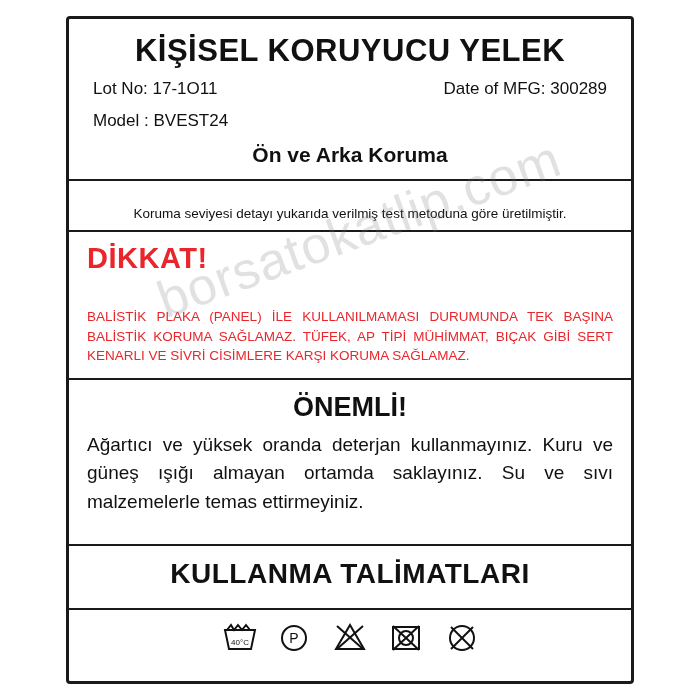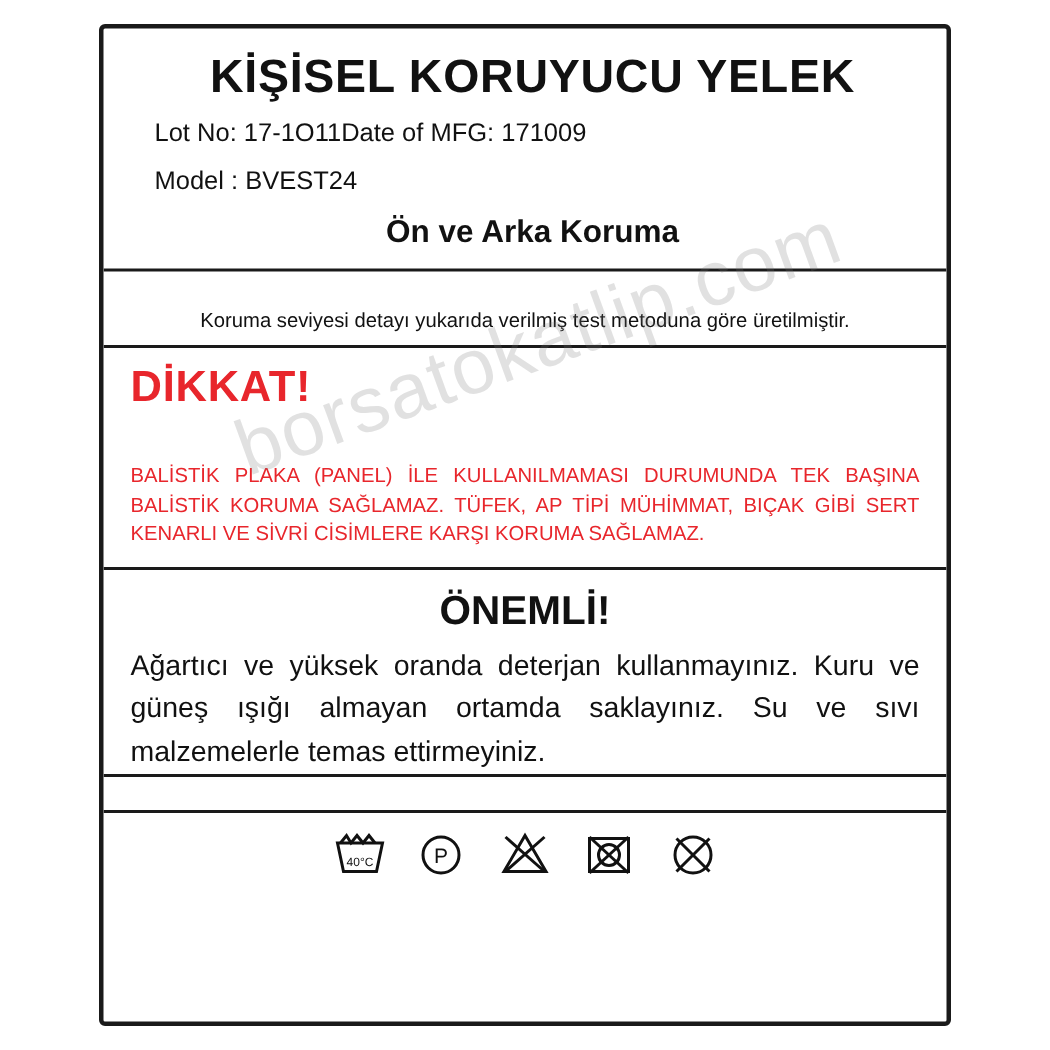--- a/index.html
+++ b/index.html
@@ -45,32 +45,33 @@
     z-index: 2;
     box-sizing: border-box;
   }
 
   .divider {
     border-top: 2px solid #1a1a1a;
   }
 
   
   .header {
-    padding: 14px 18px 10px 28px;
+    padding: 14px 18px 10px 18px;
   }
   .title {
     text-align: center;
     font-size: 31px;
     font-weight: bold;
     letter-spacing: 0.5px;
     color: #111;
     margin-bottom: 10px;
   }
   .kv-row {
     display: flex;
+    justify-content: space-between;
     font-size: 17px;
     color: #111;
     margin: 4px 6px;
   }
   .kv-row .left { white-space: nowrap; }
   .kv-row .right { white-space: nowrap; }
   .model-line {
     font-size: 17px;
     color: #111;
     margin: 12px 6px;
@@ -112,21 +113,21 @@
   .warn-body {
     font-size: 13.5px;
     color: #e8262c;
     line-height: 1.45;
     text-align: justify;
     margin-top: 32px;
   }
 
   
   .imp-block {
-    padding: 12px 18px 0 18px;
+    padding: 12px 18px 28px 18px;
   }
   .imp-title {
     text-align: center;
     font-size: 27px;
     font-weight: bold;
     color: #111;
     margin-bottom: 8px;
   }
   .imp-body {
     font-size: 19px;
@@ -173,39 +174,40 @@
 <body>
 
 <div id="label-card">
 
   <div class="watermark">borsatokatlip.com</div>
 
   <div class="section header">
     <div class="title">KİŞİSEL KORUYUCU YELEK</div>
     <div class="kv-row">
       <span class="left">Lot No: 17-1O11</span>
-      <span class="right">Date of MFG: 171009</span>
+      <span class="right">Date of MFG: 300289</span>
     </div>
     <div class="model-line">Model :  BVEST24</div>
     <div class="subtitle">Ön ve Arka Koruma</div>
   </div>
 
   <div class="section divider note-strip">Koruma seviyesi detayı yukarıda verilmiş test metoduna göre üretilmiştir.</div>
 
   <div class="section divider warn-block">
     <div class="warn-title">DİKKAT!</div>
     <div class="warn-body">BALİSTİK PLAKA (PANEL) İLE KULLANILMAMASI DURUMUNDA TEK BAŞINA BALİSTİK KORUMA SAĞLAMAZ. TÜFEK, AP TİPİ MÜHİMMAT, BIÇAK GİBİ SERT KENARLI VE SİVRİ CİSİMLERE KARŞI KORUMA SAĞLAMAZ.</div>
   </div>
 
   <div class="section divider imp-block">
     <div class="imp-title">ÖNEMLİ!</div>
     <div class="imp-body">Ağartıcı ve yüksek oranda deterjan kullanmayınız. Kuru ve güneş ışığı almayan ortamda saklayınız. Su ve sıvı malzemelerle temas ettirmeyiniz.</div>
   </div>
 
   <div class="section divider ins-block">
+    <div class="ins-title">KULLANMA TALİMATLARI</div>
   </div>
 
   <div class="section divider care-row">
 
     <span class="care-symbol">
       <svg width="38" height="30" viewBox="0 0 38 30">
         <path d="M4 8 L34 8 L30 27 L8 27 Z" fill="none" stroke="#111" stroke-width="2"></path>
         <path d="M6 8 L10 3 L13 8 L17 3 L21 8 L25 3 L29 8" fill="none" stroke="#111" stroke-width="2"></path>
         <text x="19" y="23" font-size="8" font-family="Liberation Sans, sans-serif" text-anchor="middle" fill="#111">40°C</text>
       </svg>

